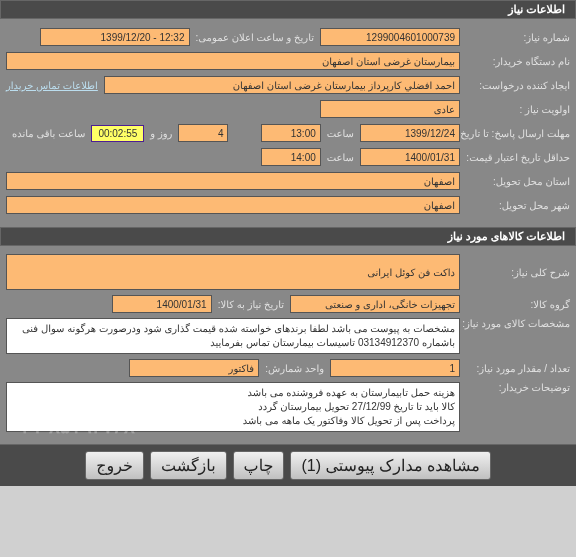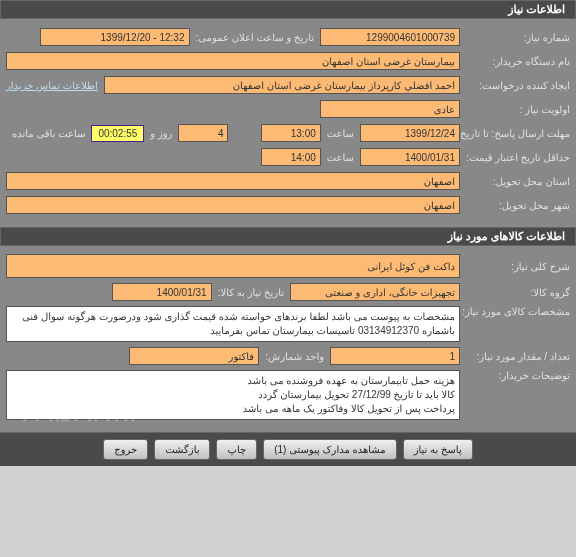--- a/index.html
+++ b/index.html
@@ -11,21 +11,21 @@
 .label-sm { color: #e0e0e0; padding: 0 6px; font-size: 10px; flex-shrink: 0; }
 .field { background: #fdba74; border: 1px solid #555; padding: 2px 4px; color: #333; font-size: 10px; height: 18px; display: flex; align-items: center; }
 .field-long { flex: 1; }
 .field-med { width: 140px; }
 .field-tiny { width: 50px; }
 .field-time { width: 60px; }
 .textarea { background: #fff; border: 1px solid #555; padding: 3px 4px; color: #333; font-size: 10px; flex: 1; line-height: 14px; min-height: 30px; }
 .countdown { background: #ffff66; border: 1px solid #4c1d95; padding: 2px 6px; color: #333; font-size: 10px; }
 .btn-link { color: #bde; cursor: pointer; font-size: 10px; margin-right: 6px; text-decoration: underline; }
 .footer { background: #4a4a4a; padding: 6px; display: flex; justify-content: center; gap: 6px; border-top: 1px solid #666; }
-.btn { background: linear-gradient(#f0f0f0, #c0c0c0); border: 1px solid #666; border-radius: 3px; padding: 4px 10px; font-size: 10px; cursor: pointer; color: #222; }
+.btn { background: linear-gradient(#f0f0f0, #c0c0c0); border: 1px solid #666; border-radius: 3px; padding: 4px 10px; font-size: 16px; cursor: pointer; color: #222; }
 .nowrap { white-space: nowrap; }
 </style>
 </head>
 <body>
 
 <div class="section-header">
   <span>اطلاعات نیاز</span>
 </div>
 
 <div class="content">
@@ -85,21 +85,21 @@
 </div>
 
 <div class="section-header">
   <span>اطلاعات کالاهای مورد نیاز</span>
 </div>
 
 <div class="content" style="position:relative">
 
   <div class="row">
     <span class="label">شرح کلی نیاز:</span>
-    <span class="field field-long" style="height:24px">داکت فن کوئل ایرانی</span>
+    <span class="field field-long" style="height:36px">داکت فن کوئل ایرانی</span>
   </div>
 
   <div class="row">
     <span class="label">گروه کالا:</span>
     <span class="field" style="width:170px">تجهیزات خانگی، اداری و صنعتی</span>
     <span class="label-sm">تاریخ نیاز به کالا:</span>
     <span class="field" style="width:100px">1400/01/31</span>
   </div>
 
   <div class="row" style="align-items:flex-start">
@@ -119,18 +119,17 @@
     <div class="textarea" style="white-space:pre-line;min-height:44px">هزینه حمل تابیمارستان به عهده فروشنده می باشد
 کالا باید تا تاریخ 27/12/99 تحویل بیمارستان گردد
 پرداخت پس از تحویل کالا وفاکتور یک ماهه می باشد</div>
   </div>
 
   <div style="position:absolute;left:10px;bottom:6px;color:rgba(255,255,255,0.25);font-size:20px;font-weight:bold;pointer-events:none">۰۲۱-۸۵۱۹۳۷۶۸</div>
 
 </div>
 
 <div class="footer">
-  <button class="btn">پاسخ به نیاز</button>
   <button class="btn">مشاهده مدارک پیوستی (1)</button>
   <button class="btn">چاپ</button>
   <button class="btn">بازگشت</button>
   <button class="btn">خروج</button>
 </div>
 
 </body></html>

